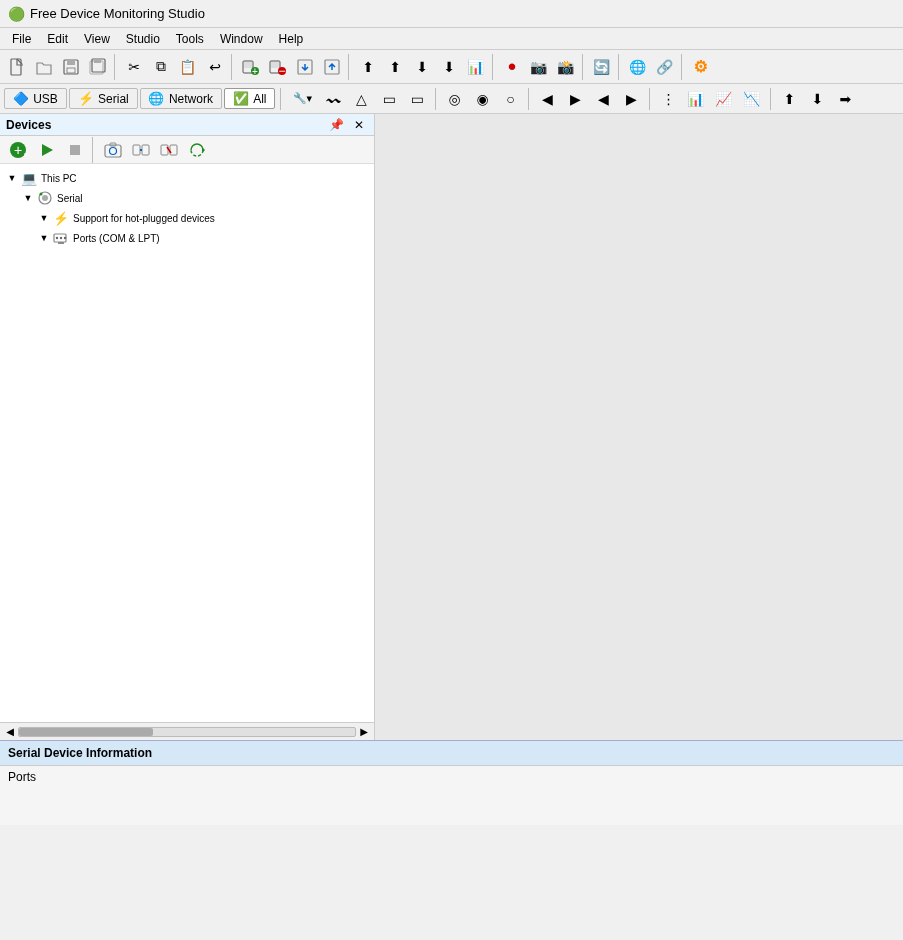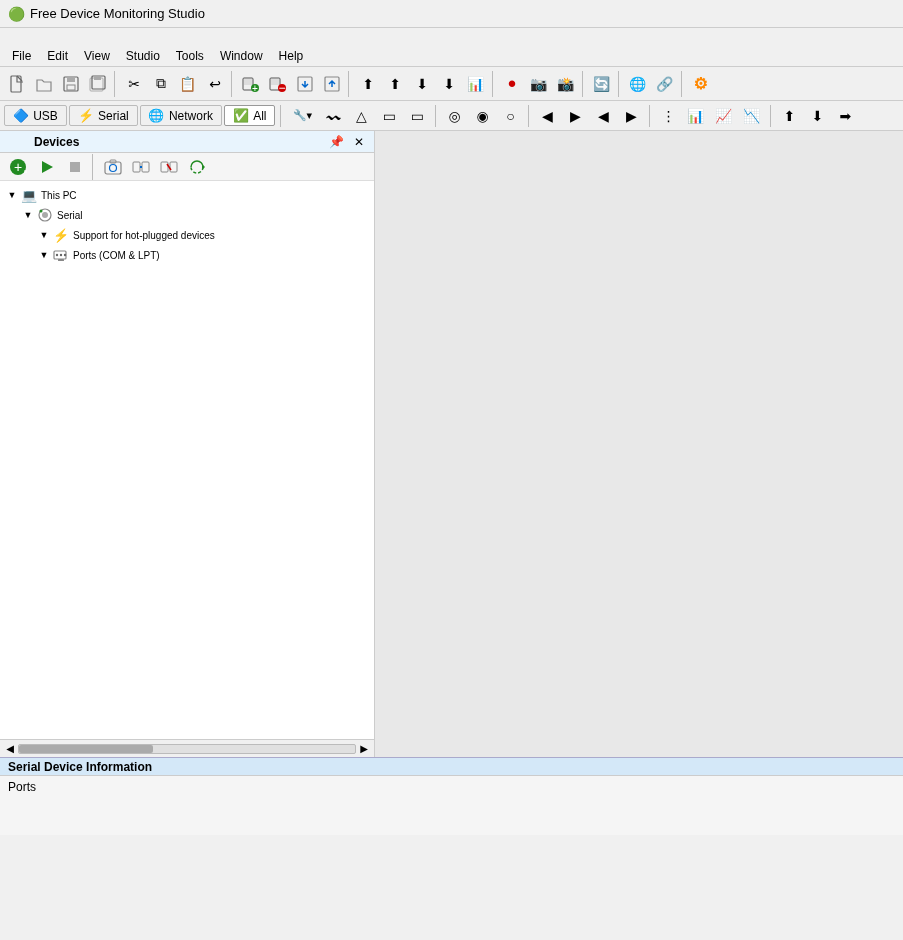--- a/index.html
+++ b/index.html
@@ -9,21 +9,21 @@
     #title-bar {
       display: flex; align-items: center; background: #f0f0f0; height: 28px;
       padding: 4px 8px; border-bottom: 1px solid #ccc;
     }
     #title-bar .app-icon { width: 16px; height: 16px; margin-right: 6px; }
     #title-bar .title { font-size: 13px; color: #000; }
 
     
     #menu-bar {
       display: flex; align-items: center; background: #f0f0f0; height: 22px;
-      padding: 0 4px; border-bottom: 1px solid #ccc; margin-top: 17px;
+      padding: 0 4px; border-bottom: 1px solid #ccc;
     }
     .menu-item {
       padding: 2px 8px; cursor: pointer; font-size: 12px; color: #000;
     }
 
     
     #toolbar1 {
       display: flex; align-items: center; background: #f0f0f0;
       height: 34px; padding: 2px 4px; border-bottom: 1px solid #ccc;
       gap: 1px;
@@ -58,21 +58,21 @@
     
     #devices-panel {
       width: 375px; min-width: 375px; display: flex; flex-direction: column;
       border-right: 1px solid #ccc; background: #fff;
     }
     #devices-header {
       display: flex; align-items: center; justify-content: space-between;
       background: #e8f4fd; padding: 2px 6px; height: 22px;
       border-bottom: 1px solid #ccc; font-size: 12px; font-weight: bold;
     }
-    #devices-header-left { display: flex; align-items: flex-start; gap: 4px; margin-left: 28px; }
+    #devices-header-left { display: flex; align-items: flex-start; gap: 4px; }
     #devices-header-right { display: flex; align-items: center; gap: 4px; }
     #devices-toolbar {
       display: flex; align-items: center; background: #f5f5f5;
       height: 28px; padding: 2px 4px; border-bottom: 1px solid #ddd; gap: 2px;
     }
     #devices-tree {
       flex: 1; overflow-y: auto; overflow-x: auto; padding: 4px 0;
       background: #fff;
     }
     .tree-node {
@@ -98,21 +98,21 @@
       border-radius: 2px; position: relative;
     }
     .scroll-thumb {
       position: absolute; left: 0; top: 0; width: 40%; height: 100%;
       background: #aaa; border-radius: 2px;
     }
     .scroll-arrow { width: 16px; height: 16px; display: flex; align-items: center; justify-content: center; font-size: 10px; cursor: pointer; }
 
     
     #status-bar {
-      height: 18px; background: #d4e8f8; border-top: 1px solid #aac;
+      height: 25px; background: #d4e8f8; border-top: 1px solid #aac;
       display: flex; align-items: center; padding: 0 8px; font-size: 12px;
       font-weight: bold;
     }
 
     
     #info-panel {
       height: 60px; background: #f5f5f5; border-top: 1px solid #ccc;
       padding: 4px 8px;
     }
 

